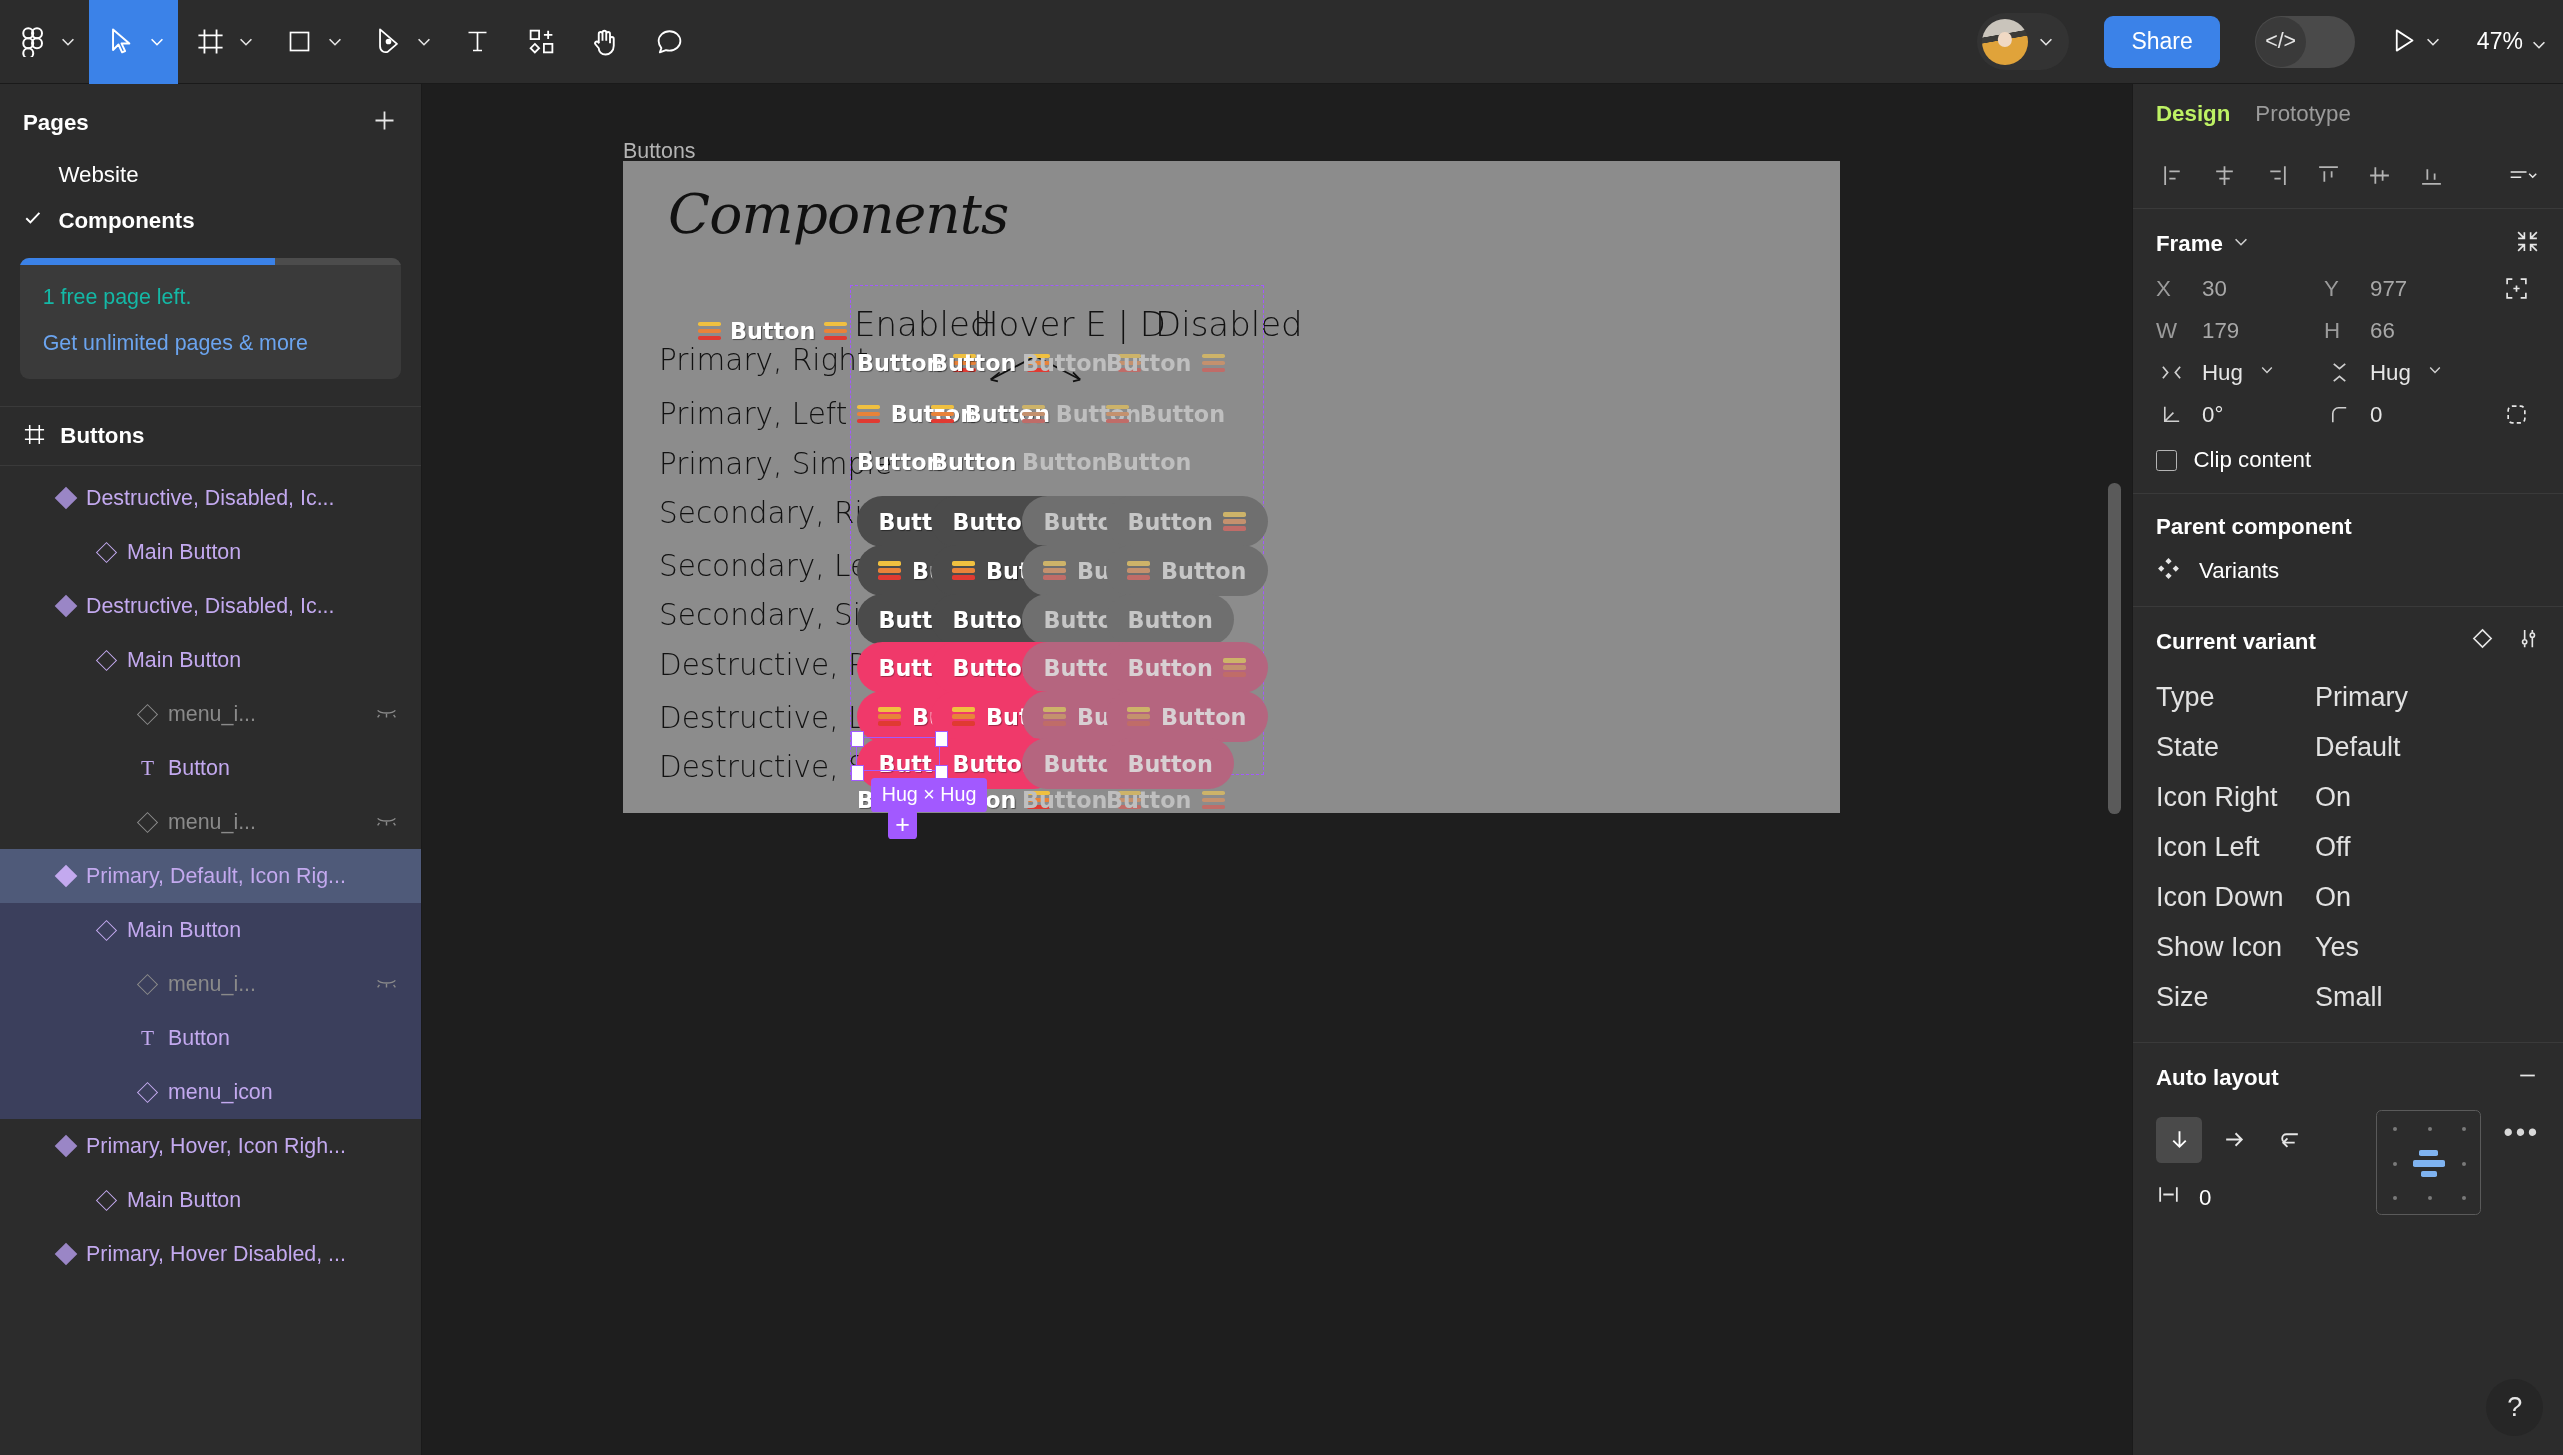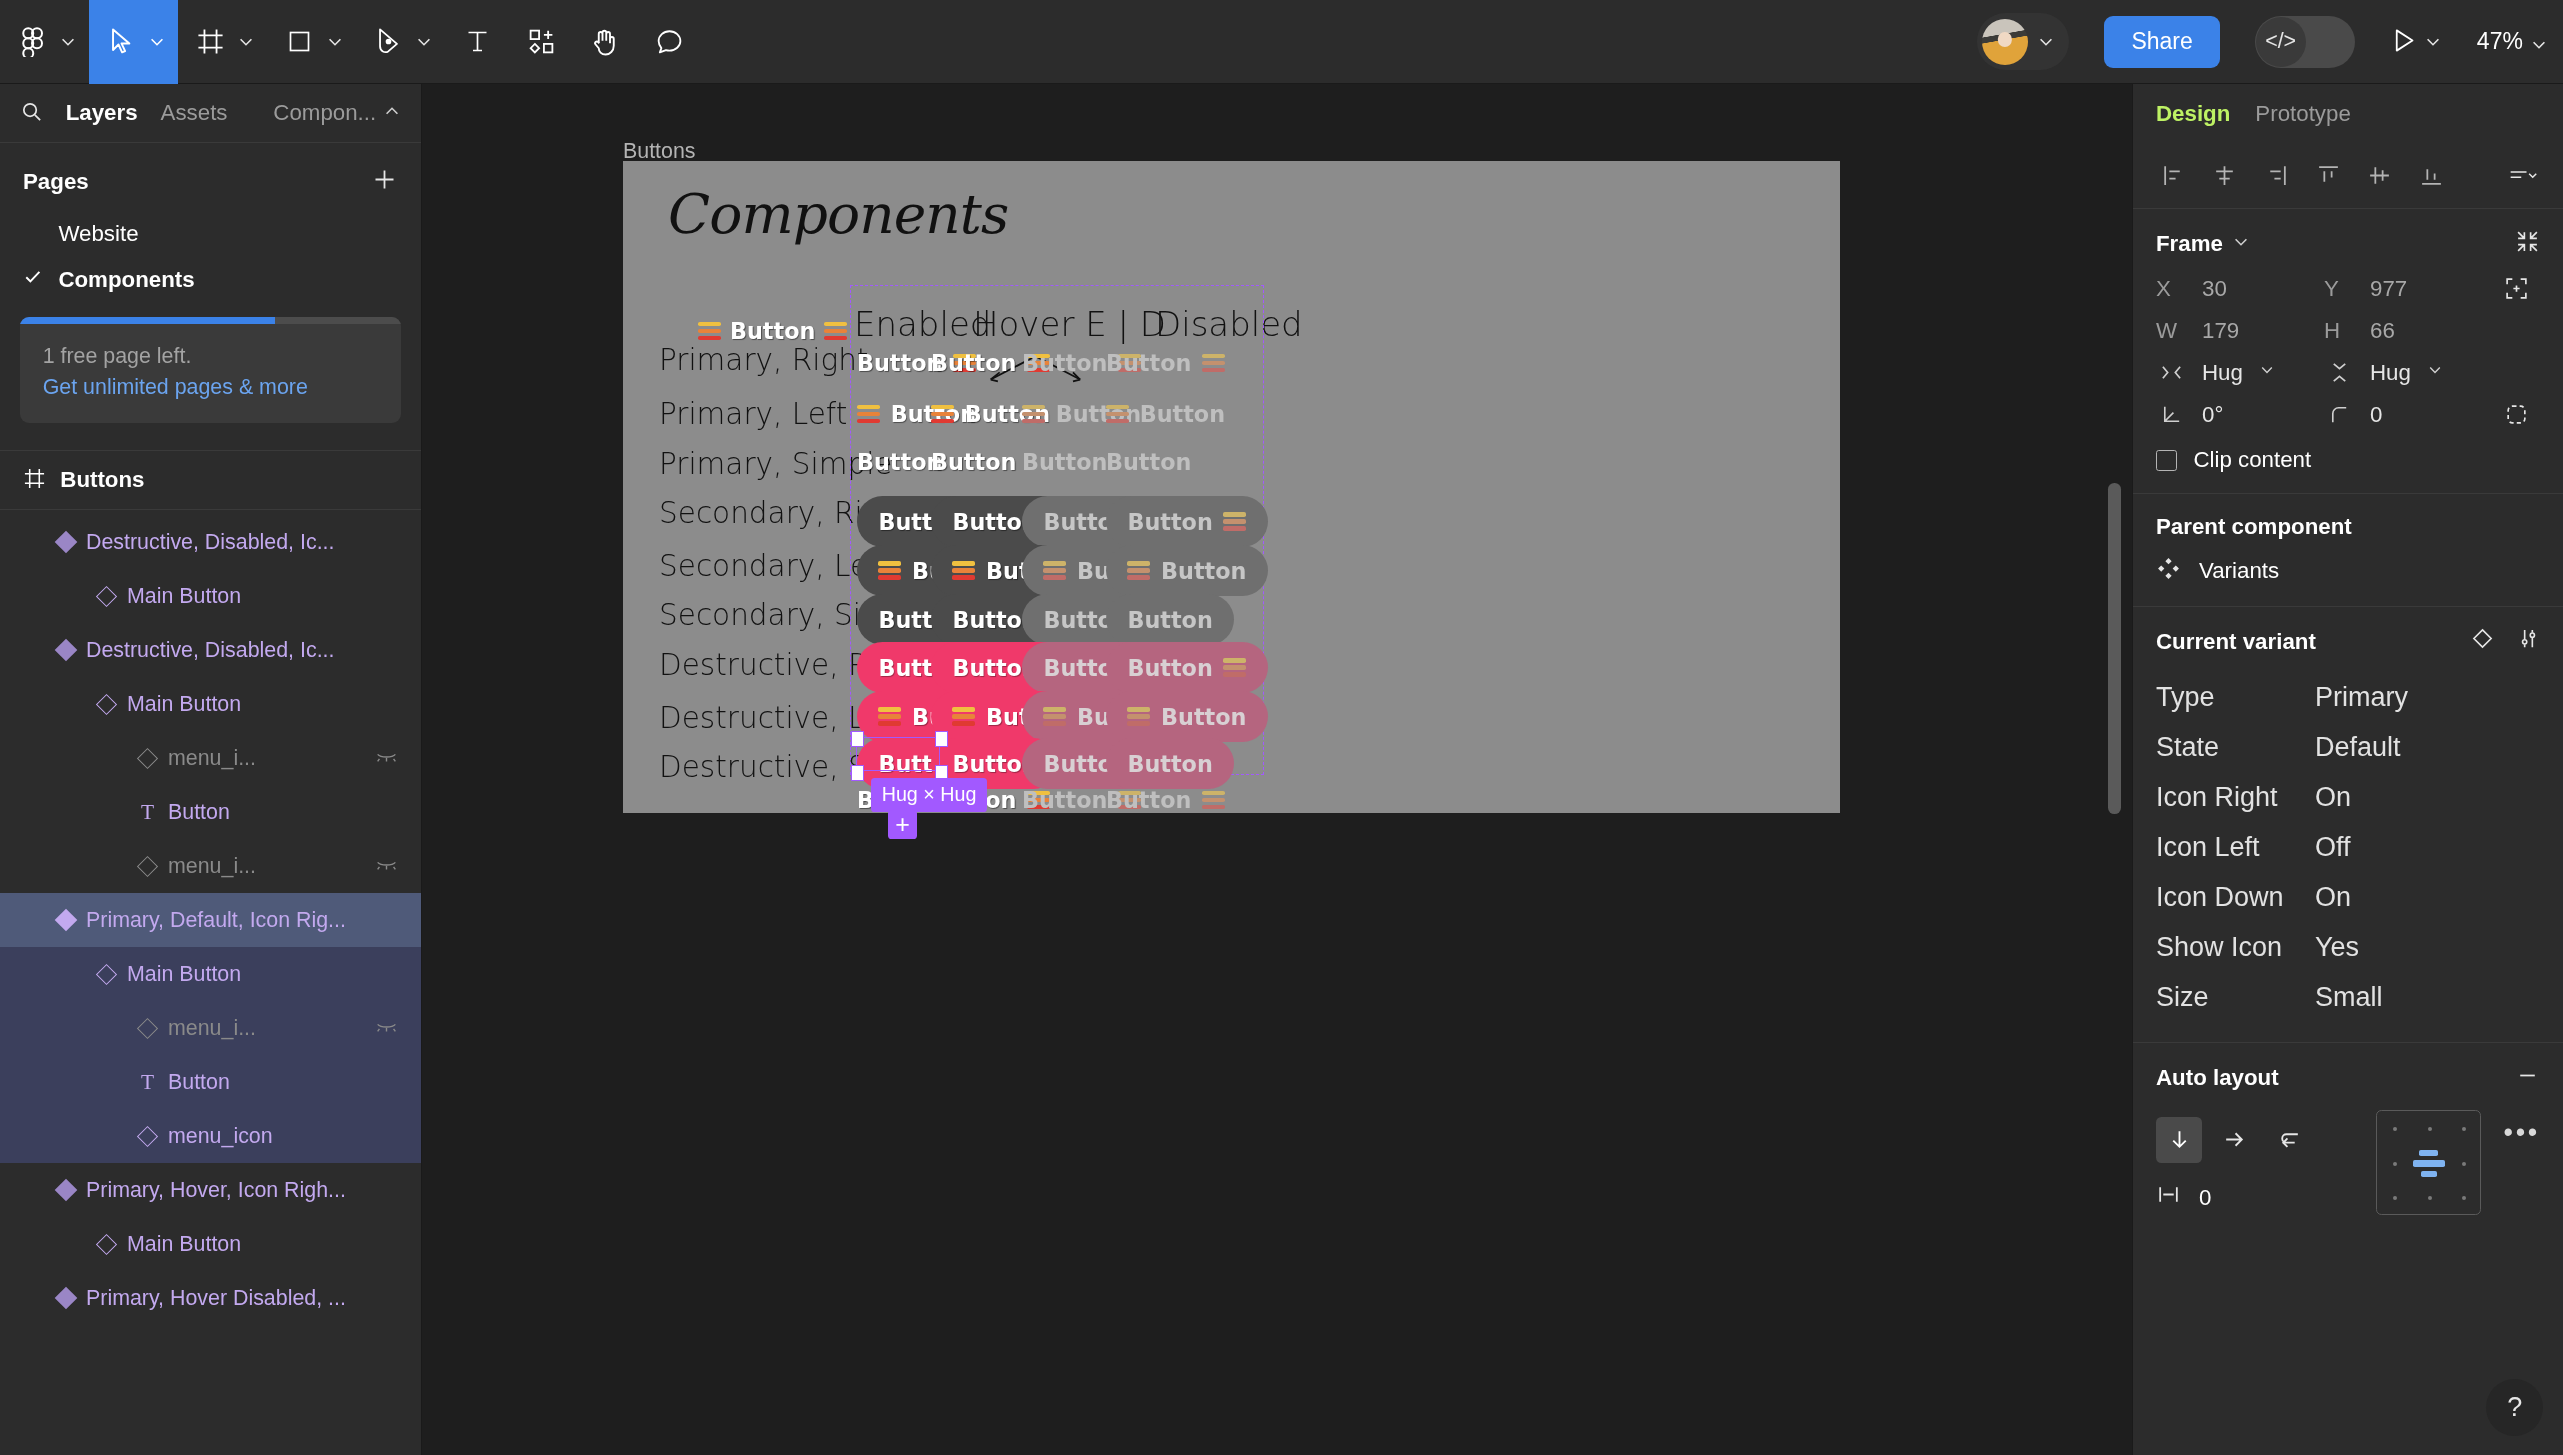--- a/index.html
+++ b/index.html
@@ -81,21 +81,21 @@
   .page-row .chk { width: 30px; color: #fff; font-size: 19.7px; }
   .page-row .pg-label { margin-left: 5.4px; }
   .page-row.sel .pg-label { font-weight: bold; }
   .upsell {
     margin: 14.3px 19.7px 18px 19.7px; background: #3a3a3a; border-radius: 9px;
     overflow: hidden; position: relative;
   }
   .upsell .bar { height: 7.1px; background: #4c4c4c; }
   .upsell .bar > i { display: block; height: 7.1px; width: 67%; background: #3b82e8; }
   .upsell .body { padding: 19.7px 23px 23px 23px; }
-  .upsell .t1 { font-size: 21.4px; color: #a3a3a3; margin-bottom: 6px; }
+  .upsell .t1 { font-size: 21.4px; color: #14b8a6; margin-bottom: 21px; }
   .upsell .t2 { font-size: 21.4px; color: #6ba4ef; cursor: pointer; }
 
   .layers-head {
     height: 59px; display: flex; align-items: center; gap: 14.3px;
     padding: 0 23px; border-bottom: 0.9px solid #3a3a3a;
   }
   .layers-head .ttl { font-size: 22.3px; font-weight: bold; }
   .layer-list { flex: 1; overflow: hidden; padding-top: 5.4px; }
   .layer-row {
     display: flex; align-items: center; height: 54px; font-size: 21.4px; cursor: pointer;
@@ -374,38 +374,20 @@
         <span class="chev">
           <svg width="18" height="18" viewBox="0 0 20 20" fill="none" stroke="#e6e6e6" stroke-width="1.8">
               <path d="M4 7l6 6 6-6"></path>
             </svg>
         </span>
       </div>
     </div>
   </div>
 
   <div class="left-panel">
-    <div class="lp-tabs">
-      <span>
-        <svg width="23" height="23" viewBox="0 0 24 24" fill="none" stroke="#e6e6e6" stroke-width="1.8">
-            <circle cx="10.5" cy="10.5" r="6.5"></circle>
-            <path d="M15.5 15.5L21 21"></path>
-          </svg>
-      </span>
-      <span class="lp-tab active">Layers</span>
-      <span class="lp-tab">Assets</span>
-      <span class="lp-tab right">
-        <span>Compon...</span>
-        <span>
-          <svg width="18" height="18" viewBox="0 0 20 20" fill="none" stroke="#cfcfcf" stroke-width="1.8">
-              <path d="M4 13l6-6 6 6"></path>
-            </svg>
-        </span>
-      </span>
-    </div>
 
     <div class="pages-sec">
       <div class="pages-head">
         <span class="pages-title">Pages</span>
         <span class="plus-btn">
           <svg width="27" height="27" viewBox="0 0 24 24" fill="none" stroke="#e6e6e6" stroke-width="1.6">
               <path d="M12 4v16M4 12h16"></path>
             </svg>
         </span>
       </div>

